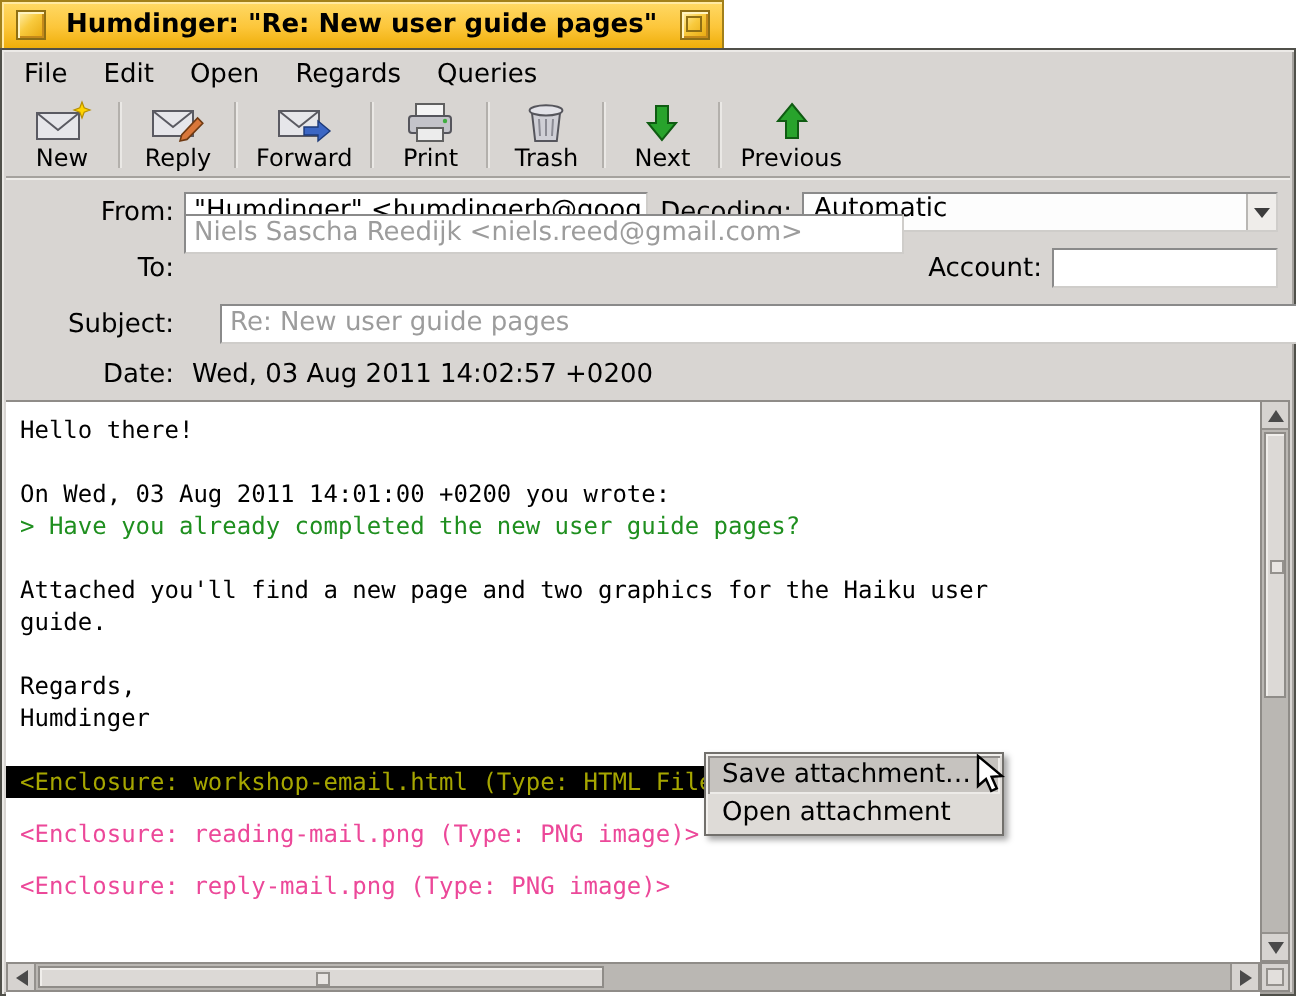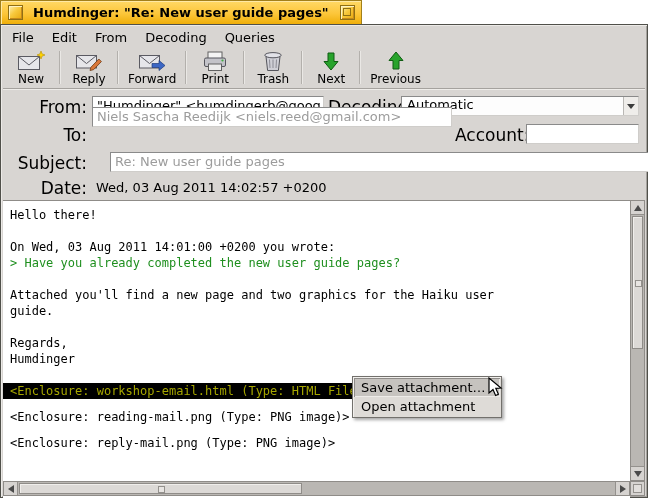--- a/index.html
+++ b/index.html
@@ -35,21 +35,21 @@
     display:flex; align-items:stretch;
     border-bottom:1px solid #a5a29e; box-shadow:0 1px 0 #eeece9; }
   .tb-btn { display:flex; flex-direction:column; align-items:center; justify-content:center;
     min-width:56px; padding:2px 9px 1px; gap:1px; }
   .tb-label { font-size:12px; line-height:13px; }
   .tb-sep { width:2px; margin:4px 0; border-left:1px solid #b3b0ac; border-right:1px solid #eae8e5; }
   .icon { display:block; }
 
   
   .headers { position:absolute; left:2px; top:64px; right:2px; height:111px; }
-  .hlabel { position:absolute; width:84px; text-align:right; font-size:17px; line-height:18px; white-space:nowrap; }
+  .hlabel { position:absolute; width:84px; text-align:right; font-size:13px; line-height:18px; white-space:nowrap; }
   .hfield { position:absolute; height:20px; background:#fff;
     border:1px solid #8a8a8a; border-bottom-color:#cfcdca; border-right-color:#cfcdca;
     font-size:13px; line-height:18px; padding:0 4px; white-space:nowrap; overflow:hidden; }
   .hfield.readonly { color:#9c9c9c; }
   .hstatic { position:absolute; font-size:13px; line-height:18px; white-space:nowrap; }
   .dropdown { position:absolute; height:20px; background:#fdfdfd;
     border:1px solid #8a8a8a; border-bottom-color:#cfcdca; border-right-color:#cfcdca;
     display:flex; }
   .dd-text { flex:1; padding-left:5px; font-size:13px; white-space:nowrap; overflow:hidden; }
   .dd-arrow-zone { width:15px; height:100%; border-left:1px solid #b9b7b4;
@@ -57,21 +57,21 @@
   .dd-tri { width:0; height:0; border:4px solid transparent; border-top:5px solid #3c3c3c; margin-top:5px; }
 
   
   .textview { position:absolute; left:2px; top:175px; width:627px; height:335px;
     background:#fff; border-top:1px solid #8f8c88; overflow:hidden;
     font-family:"DejaVu Sans Mono","Liberation Mono",monospace; font-size:12px; color:#000; }
   .bodylines { padding-top:6px; }
   .line { height:16px; line-height:16px; white-space:pre; }
   .line span { display:inline-block; padding-left:7px; height:16px; }
   .line.quote span { color:#1f8f1f; }
-  .line.enclosure span { color:#000000; }
+  .line.enclosure span { color:#ec4899; }
   .line.enclosure-selected span { background:#000; color:#a6a600; padding-right:4px; }
   .line.blank { height:16px; }
   .line.gap { height:10px; }
 
   
   .vscroll { position:absolute; left:629px; top:175px; width:15px; height:281px;
     background:#bab7b3; border:1px solid #8f8c88; }
   .hscroll { position:absolute; left:2px; top:456px; width:627px; height:15px;
     background:#bab7b3; border:1px solid #8f8c88; }
   .s-arrow { position:absolute; background:#d6d3d0; display:flex; align-items:center; justify-content:center; }
@@ -113,22 +113,22 @@
     <div class="tab-btn close-btn"></div>
     <div class="title-text">Humdinger: "Re: New user guide pages"</div>
     <div class="tab-btn zoom-btn"></div>
   </div>
 
   <div class="window">
 
     <div class="menubar">
       <span class="menu-item">File</span>
       <span class="menu-item">Edit</span>
-      <span class="menu-item">From</span>
-      <span class="menu-item">Decoding</span>
+      <span class="menu-item">Open</span>
+      <span class="menu-item">Regards</span>
       <span class="menu-item">Queries</span>
     </div>
 
     <div class="toolbar">
       <div class="tb-btn">
         <svg class="icon" width="30" height="22" viewBox="0 0 30 22">
           <rect x="2.5" y="6.5" width="21" height="13" fill="#e6e6ea" stroke="#5a5a62"></rect>
           <path d="M2.5,6.5 L13,15 L23.5,6.5" fill="none" stroke="#5a5a62"></path>
           <path d="M25,1 l1.1,2.9 2.9,1.1 -2.9,1.1 -1.1,2.9 -1.1,-2.9 -2.9,-1.1 2.9,-1.1 z" fill="#ffd400" stroke="#b88f00" stroke-width="0.6"></path>
         </svg>

